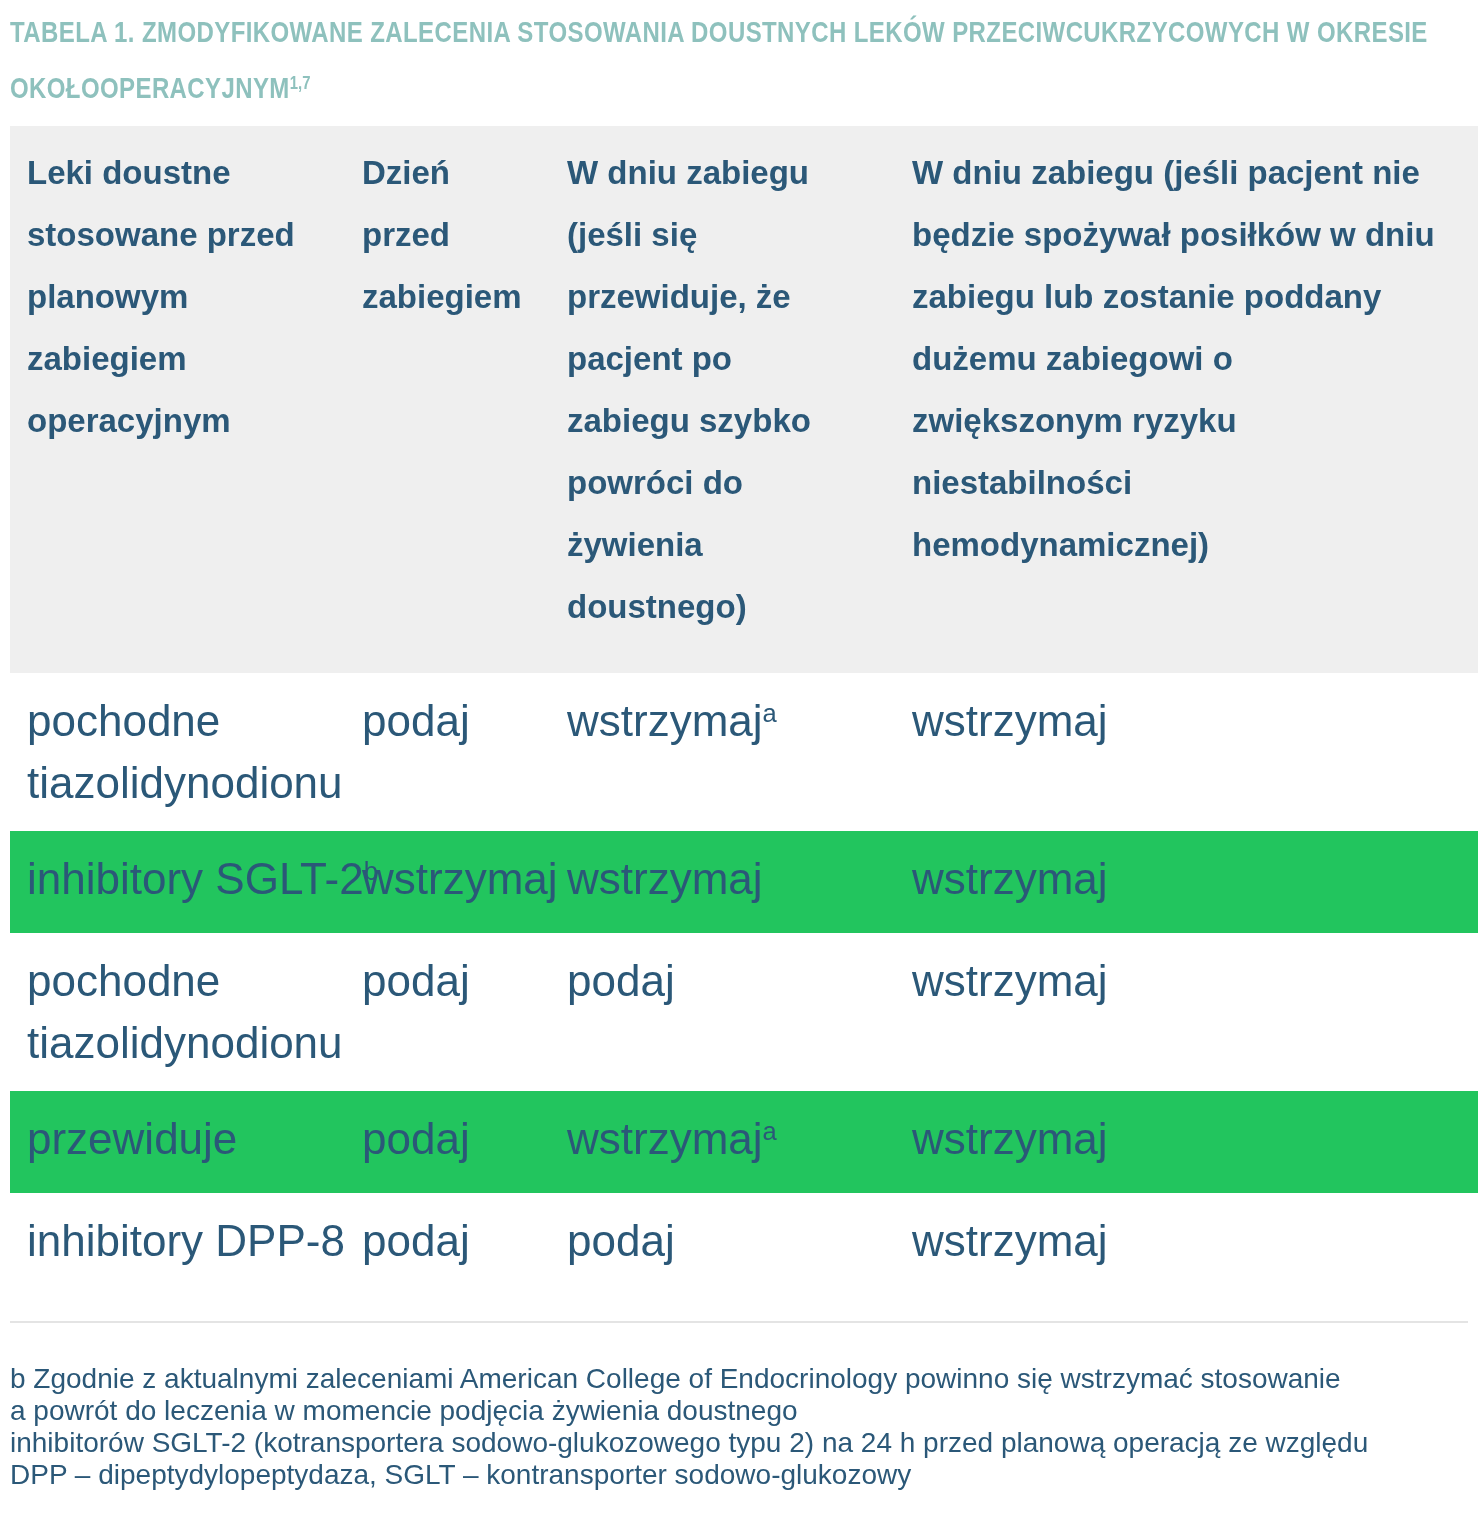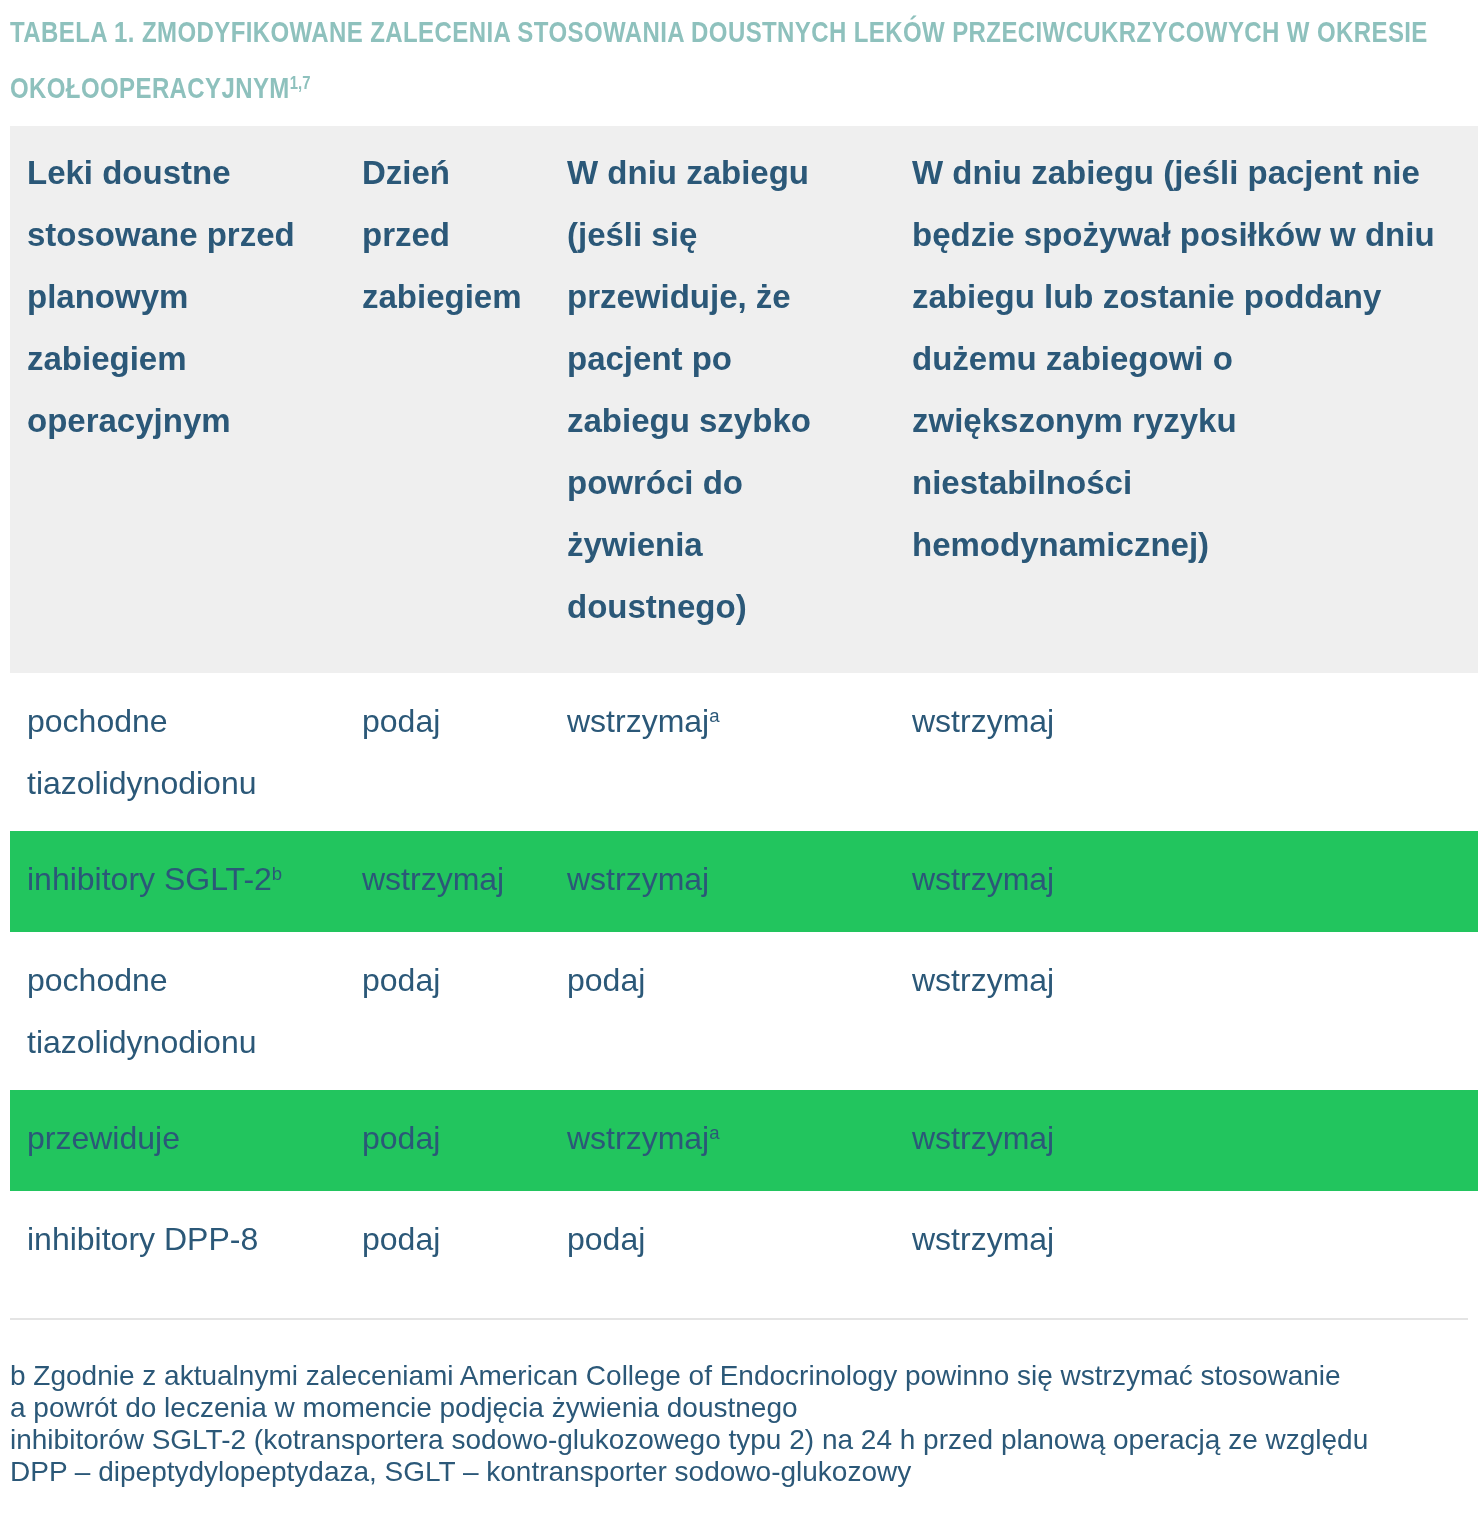--- a/index.html
+++ b/index.html
@@ -43,21 +43,21 @@
     padding:0;
   }
   thead th{
     background:#efefef;
     font-weight:bold;
     font-size:33px;
     line-height:62px;
     padding:16px 0 35px 0;
   }
   tbody td{
-    font-size:32px;
+    font-size:44px;
     font-weight:normal;
     line-height:62px;
     padding:17px 0 17px 0;
   }
   .c1{padding-left:17px !important;}
   tr.r-gray td{background:#22c55e;}
   .ln{white-space:nowrap;}
   td sup, th sup{
     font-size:58%;
     position:relative;

